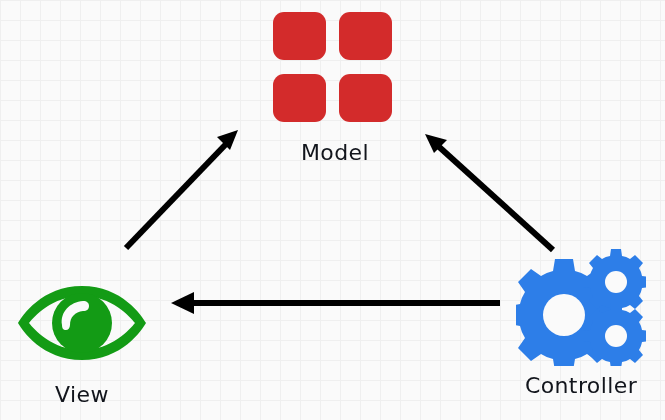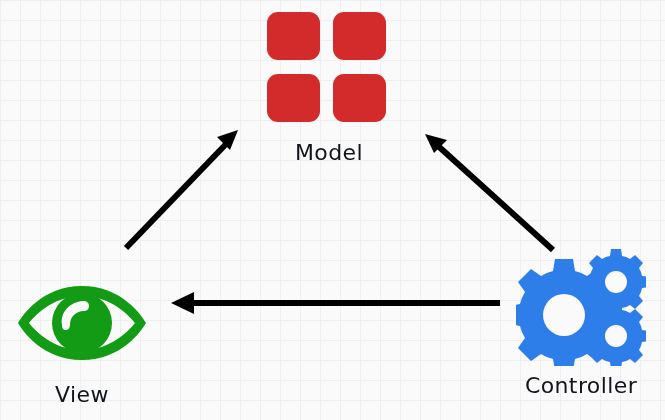--- a/index.html
+++ b/index.html
@@ -29,21 +29,21 @@
     position: absolute;
     width: 100%;
     text-align: center;
     color: #12151c;
     font-size: 22px;
     letter-spacing: 0.4px;
     font-family: "DejaVu Sans", "Liberation Sans", sans-serif;
     white-space: nowrap;
   }
   
-  #node-model { left: 249px; top: 12px; width: 160px; height: 165px; text-decoration: underline; }
+  #node-model { left: 255px; top: 12px; width: 160px; height: 165px; text-decoration: underline; }
   #model-icon {
     position: absolute;
     left: 18px; top: 0;
     width: 125px; height: 110px;
   }
   .model-sq {
     position: absolute;
     width: 53px; height: 48px;
     border-radius: 11px;
   }

